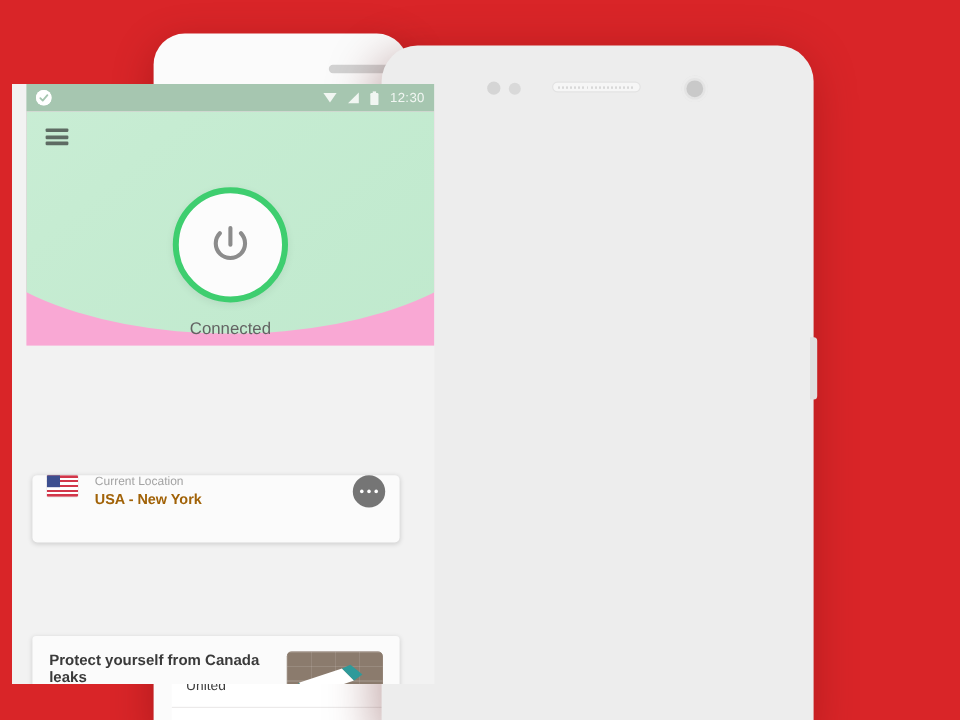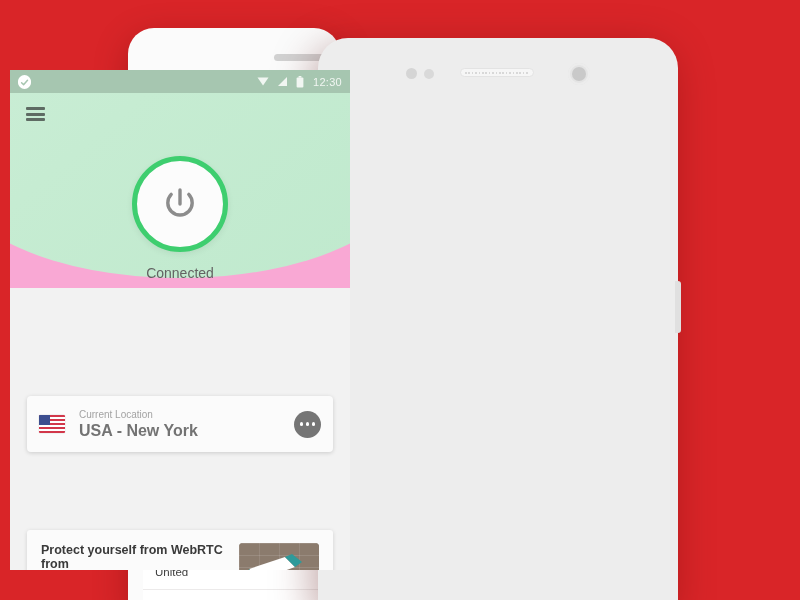--- a/index.html
+++ b/index.html
@@ -201,20 +201,21 @@
   }
 
   #front-screen {
     position: absolute;
     left: 10px;
     top: 70px;
     width: 340px;
     height: 500px;
     background: #f2f2f2;
     overflow: hidden;
+    padding-left: 12px;
   }
 
   #front-statusbar {
     height: 23px;
     background: #a6c6b0;
     display: flex;
     align-items: center;
     padding: 0 8px 0 8px;
     box-sizing: border-box;
   }
@@ -295,42 +296,42 @@
   #loc-card {
     position: absolute;
     left: 17px;
     top: 326px;
     width: 306px;
     height: 56px;
     background: #fbfbfb;
     border-radius: 4px;
     box-shadow: 0 1px 4px rgba(0,0,0,0.16);
     display: flex;
-    align-items: center;
+    align-items: flex-start;
     padding: 0 12px;
     box-sizing: border-box;
   }
   #loc-card-flag {
     width: 26px;
     height: 18px;
     flex: 0 0 auto;
     border-radius: 1px;
     overflow: hidden;
     position: relative;
     box-shadow: 0 0 0 0.5px rgba(0,0,0,0.08);
   }
   #loc-card-text { margin-left: 14px; flex: 1 1 auto; }
   #loc-card-label {
     font-size: 10px;
     color: #a3a3a3;
     margin-bottom: 2px;
   }
   #loc-card-value {
-    font-size: 16px;
-    color: #737373;
+    font-size: 12px;
+    color: #a16207;
     font-weight: bold;
   }
   #loc-card-more {
     width: 27px;
     height: 27px;
     border-radius: 50%;
     background: #757575;
     flex: 0 0 auto;
     display: flex;
     align-items: center;
@@ -594,21 +595,21 @@
       </div>
       <div id="loc-card-more">
         <i></i>
           <i></i>
           <i></i>
       </div>
     </div>
 
     <div id="webrtc-card">
       <div id="webrtc-text">
-        <div id="webrtc-title">Protect yourself from WebRTC from</div>
+        <div id="webrtc-title">Protect yourself from Canada leaks</div>
 
       </div>
       <div id="webrtc-thumb">
         <div id="brick"></div>
         <svg width="80" height="58" viewBox="0 0 80 58" style="position:absolute;inset:0;">
           <g transform="translate(6,10)">
             <rect x="52" y="18" width="6" height="18" rx="2" fill="#f0f0f0"></rect>
             <rect x="48" y="30" width="14" height="9" rx="2" fill="#fafafa"></rect>
             <circle cx="59" cy="34" r="2" fill="#e03a3a"></circle>
             <path d="M4 16 L40 4 L50 14 L14 27 Z" fill="#ffffff"></path>

